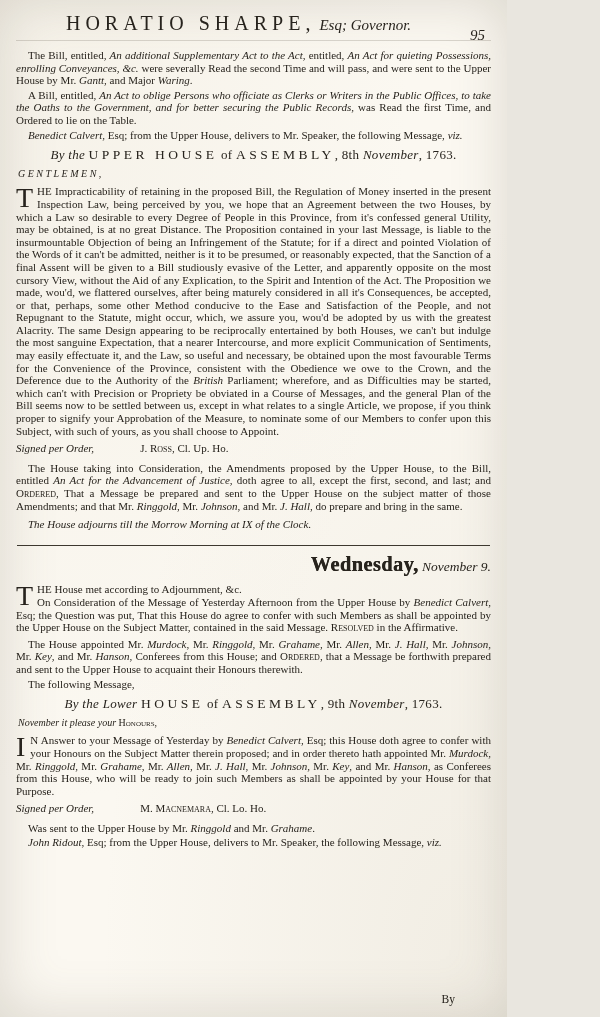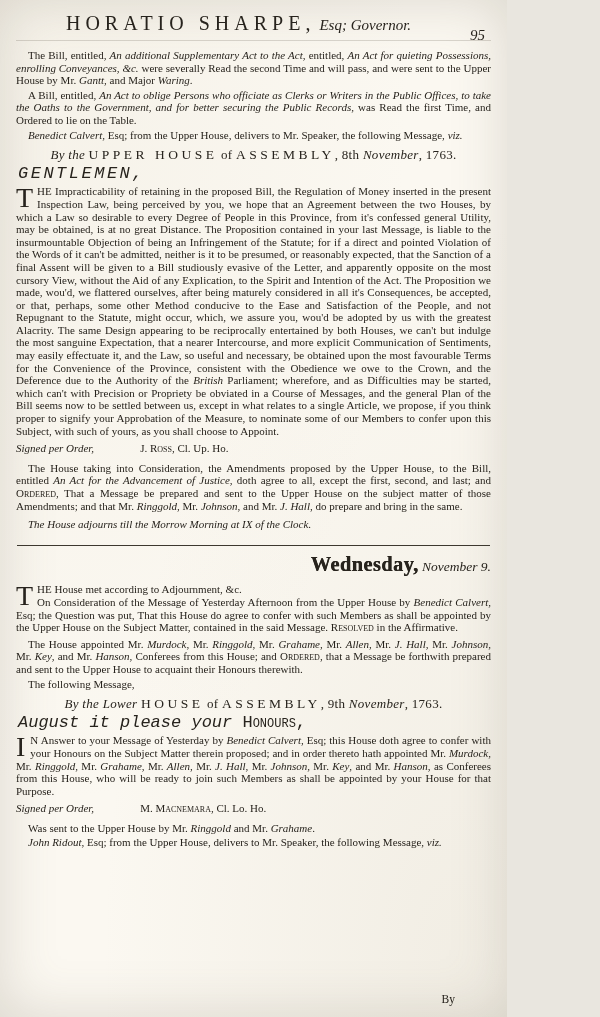--- a/index.html
+++ b/index.html
@@ -39,21 +39,21 @@
   .indent { text-indent: 12px; }
   .it { font-style: italic; }
   .sc { font-variant: small-caps; }
   .ls { letter-spacing: 3.5px; }
   .bl { font-weight: bold; font-size: 1.5em; letter-spacing: 0.5px; text-shadow: 0.4px 0 currentColor; }
   .msg-heading {
     text-align: center; font-weight: normal;
     font-size: 13px; margin: 8px 0 6px 0; letter-spacing: 0.3px;
   }
   .msg-heading .ls { font-size: 13.5px; }
-  .salutation { font-size: 17px; margin: 2px 0 5px 2px !important; text-align: left; font-family: Liberation Mono, monospace; }
+  .salutation { font-size: 10px; margin: 2px 0 5px 2px !important; text-align: left; }
   .salutation .ls { letter-spacing: 2.5px; }
   .dc-para { margin-bottom: 4px !important; }
   .dropcap {
     float: left;
     font-size: 28px; line-height: 23px;
     padding: 1px 4px 0 0;
   }
   .dropcap-narrow { padding-right: 5px; }
   .signature {
     display: flex; justify-content: flex-start;
@@ -111,21 +111,21 @@
 
   <section class="body-text">
     <h2 class="day-heading"><span class="bl">Wednesday,</span><span>  </span><span class="it">November 9.</span></h2>
 
     <p class="dc-para"><span class="dropcap">T</span><span><span>HE House met according to Adjournment, &amp;c.</span><br><span>On Consideration of the Message of Yesterday Afternoon from the Upper House by </span><span class="it">Benedict Calvert</span><span>, Esq; the Question was put, That this House do agree to confer with such Members as shall be appointed by the Upper House on the Subject Matter, contained in the said Message.  </span><span class="sc">Resolved</span><span> in the Affirmative.</span></span></p>
 
     <p class="indent"><span>The House appointed Mr. </span><span class="it">Murdock</span><span>, Mr. </span><span class="it">Ringgold</span><span>, Mr. </span><span class="it">Grahame</span><span>, Mr. </span><span class="it">Allen</span><span>, Mr. </span><span class="it">J. Hall</span><span>, Mr. </span><span class="it">Johnson</span><span>, Mr. </span><span class="it">Key</span><span>, and Mr. </span><span class="it">Hanson</span><span>, Conferees from this House; and </span><span class="sc">Ordered</span><span>, that a Message be forthwith prepared and sent to the Upper House to acquaint their Honours therewith.</span></p>
     <p class="indent"><span>The following Message,</span></p>
 
     <h2 class="msg-heading"><span class="it">By the Lower </span><span class="ls">HOUSE</span><span> of </span><span class="ls">ASSEMBLY</span><span>, 9th </span><span class="it">November</span><span>, 1763.</span></h2>
-    <p class="salutation"><span class="it">August it please your </span><span class="sc">Honours</span><span>,</span></p>
+    <p class="salutation"><span class="it">November it please your </span><span class="sc">Honours</span><span>,</span></p>
 
     <p class="dc-para"><span class="dropcap dropcap-narrow">I</span><span><span>N Answer to your Message of Yesterday by </span><span class="it">Benedict Calvert</span><span>, Esq; this House doth agree to confer with your Honours on the Subject Matter therein proposed; and in order thereto hath appointed Mr. </span><span class="it">Murdock</span><span>, Mr. </span><span class="it">Ringgold</span><span>, Mr. </span><span class="it">Grahame</span><span>, Mr. </span><span class="it">Allen</span><span>, Mr. </span><span class="it">J. Hall</span><span>, Mr. </span><span class="it">Johnson</span><span>, Mr. </span><span class="it">Key</span><span>, and Mr. </span><span class="it">Hanson</span><span>, as Conferees from this House, who will be ready to join such Members as shall be appointed by your House for that Purpose.</span></span></p>
 
     <div class="signature sig2">
       <span><span class="it">Signed per Order,</span></span>
       <span><span>M. </span><span class="sc">Macnemara</span><span>, Cl. Lo. Ho.</span></span>
     </div>
 
     <p class="indent"><span>Was sent to the Upper House by Mr. </span><span class="it">Ringgold</span><span> and Mr. </span><span class="it">Grahame</span><span>.</span></p>
     <p class="indent"><span class="it">John Ridout</span><span>, Esq; from the Upper House, delivers to Mr. Speaker, the following Message, </span><span class="it">viz.</span></p>

